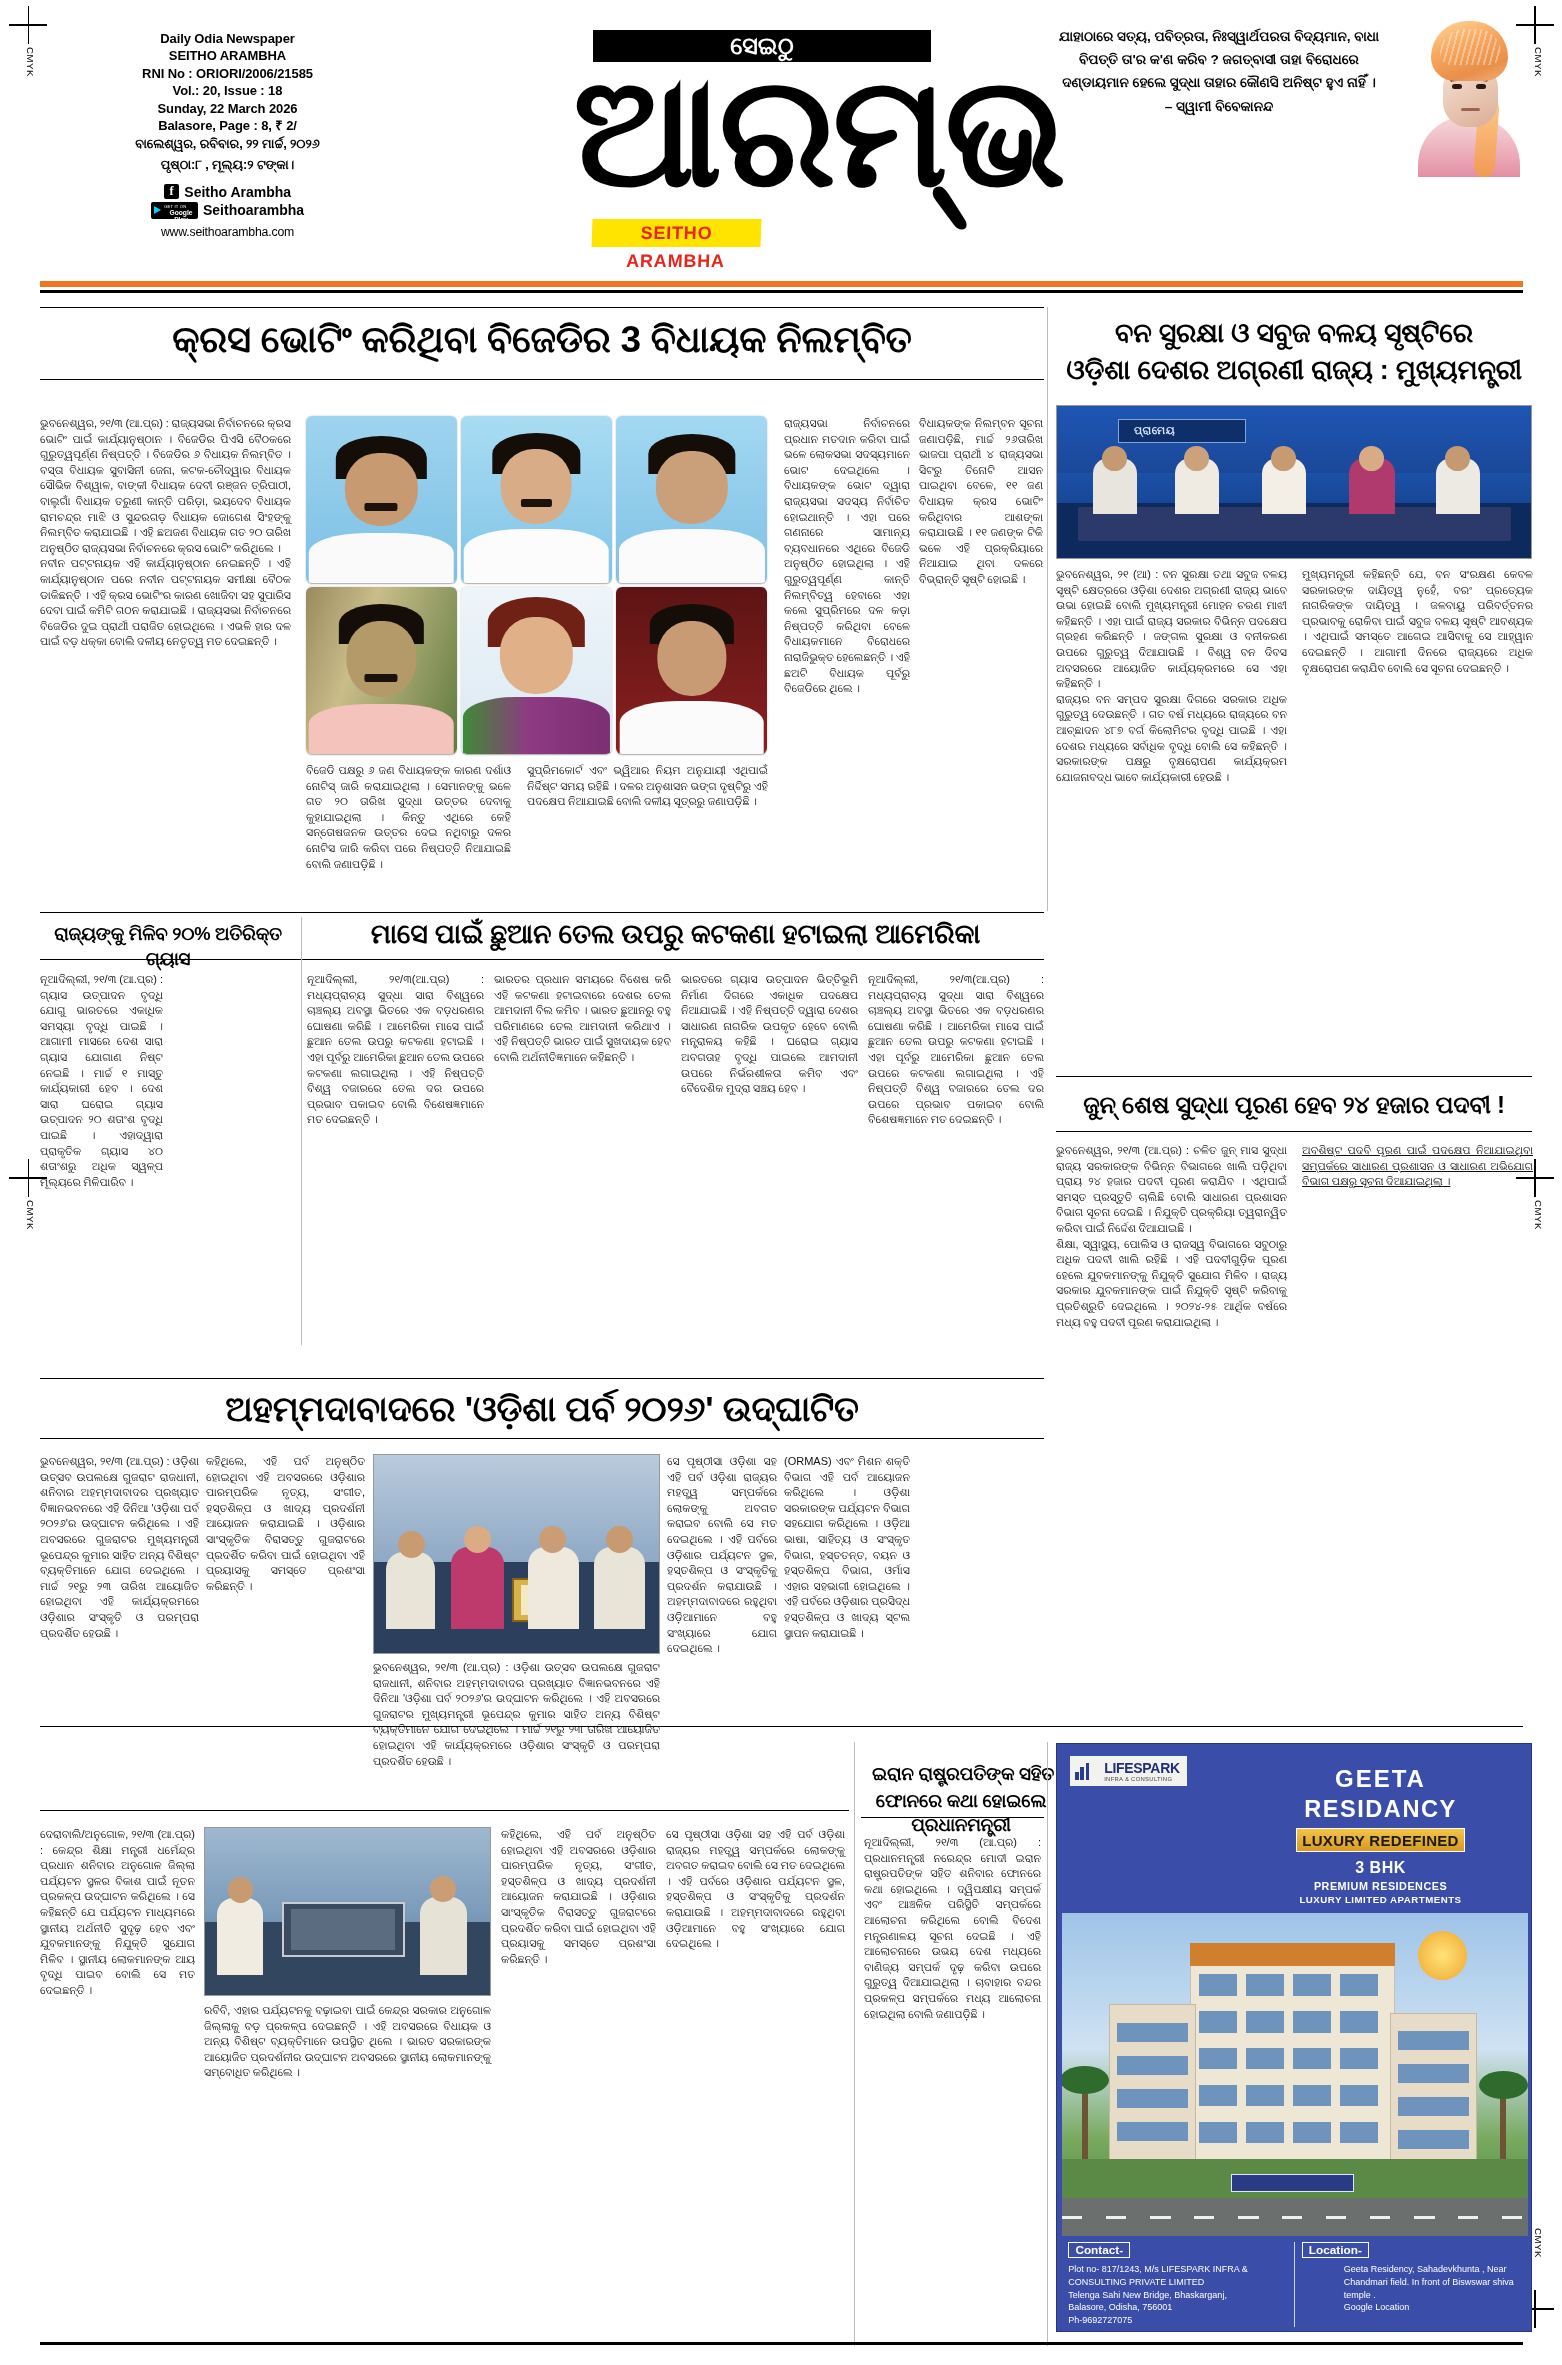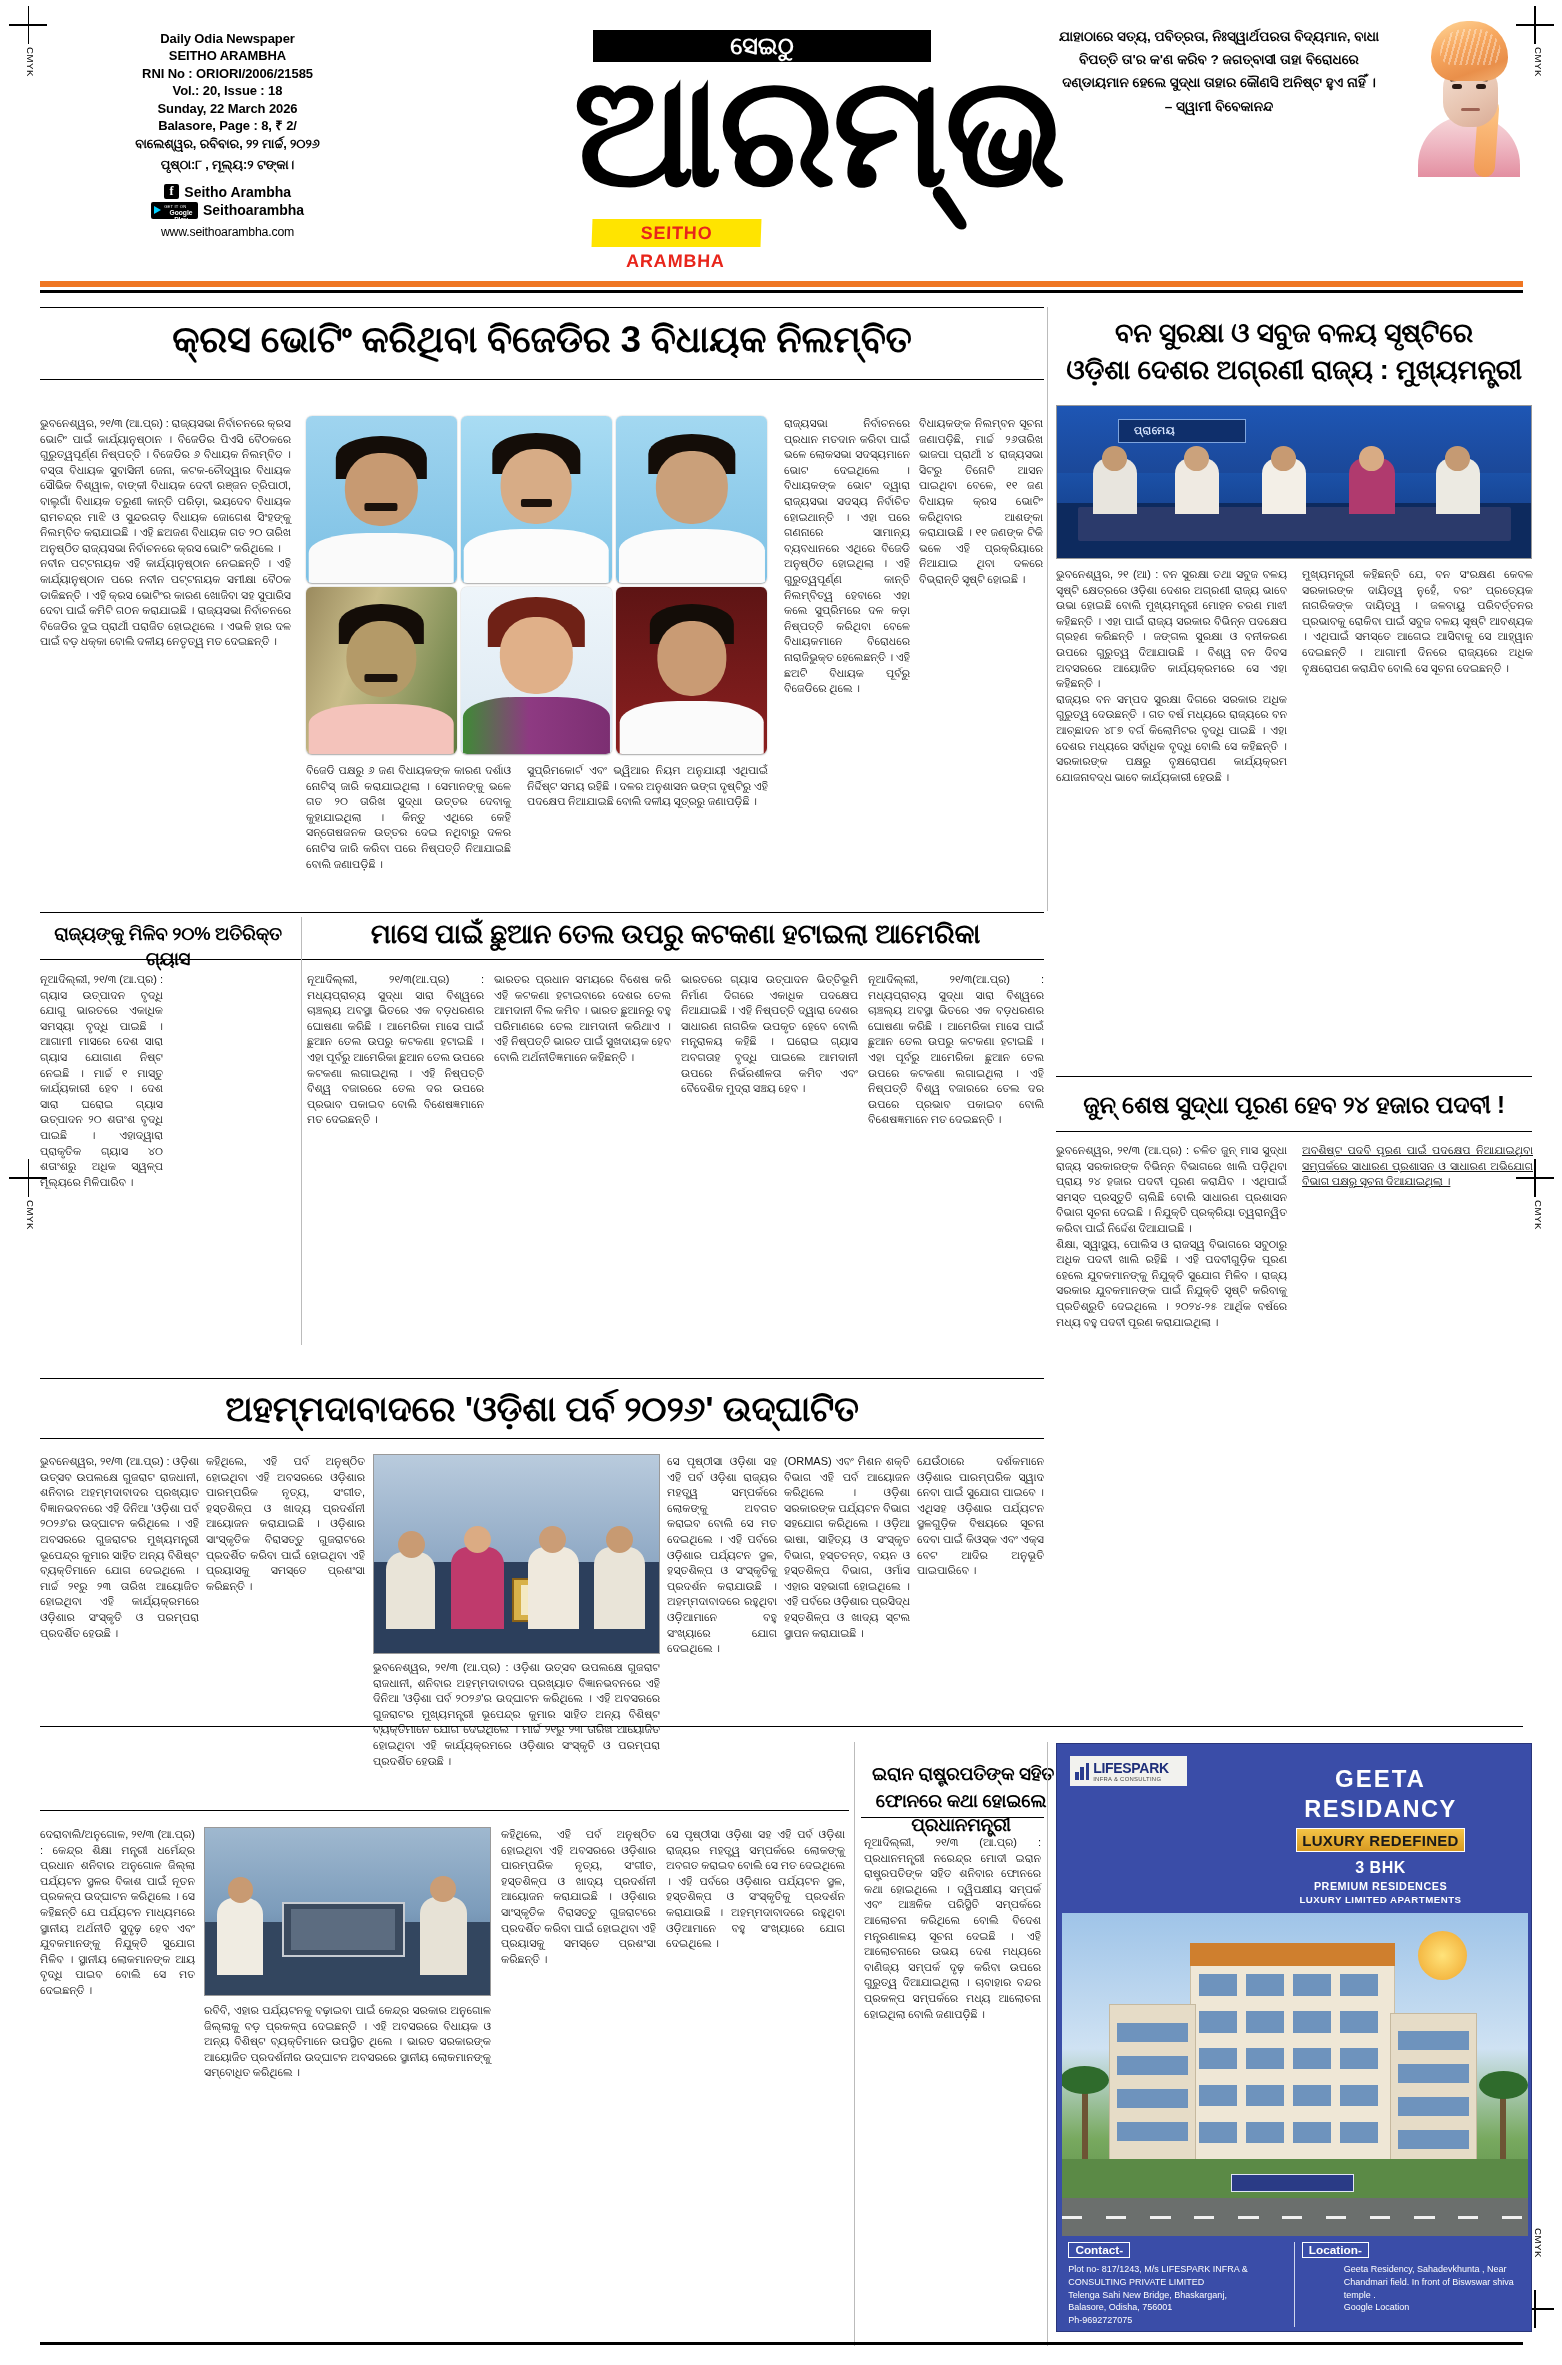--- a/index.html
+++ b/index.html
@@ -113,21 +113,21 @@
   .hair { position:absolute; left:50%; transform:translateX(-50%); background:#140d08; }
   .face { position:absolute; left:50%; transform:translateX(-50%); border-radius:46% 46% 48% 48%; }
   .shirt { position:absolute; left:50%; transform:translateX(-50%); bottom:0; }
   .mous { position:absolute; left:50%; transform:translateX(-50%); background:#1b120c; border-radius:2px; }
 
   
   .eventphoto { position:absolute; overflow:hidden; border:0.5px solid #999; }
 
   
   .ad { position:absolute; background:#3a4da8; border:1px solid #29357a; }
-  .ad-logo { position:absolute; background:#f2f2ee; display:flex; align-items:center; gap:4px;
+  .ad-logo { position:absolute; background:#f2f2ee; display:flex; align-items:center; gap:15px;
              padding:3.1px 5.1px; }
   .ad-logo .bars { display:flex; align-items:flex-end; gap:1.5px; height:17.4px; }
   .ad-logo .bars i { display:block; background:#2a3c8f; width:3.6px; }
   .ad-logo .txt { line-height:1.05; }
   .ad-logo .n1 { font-size:14px; font-weight:bold; color:#1f2f7a; letter-spacing:-0.3px;}
   .ad-logo .n2 { font-size:5.9px; color:#444; letter-spacing:0.3px; }
   .ad .brand { position:absolute; width:100%; text-align:center; color:#fff;
                font-weight:bold; font-family:"Liberation Sans",sans-serif; }
   .ad .brand .g1 { font-size:24px; letter-spacing:2px; line-height:34px; }
   .ad .brand .g2 { font-size:23.6px; letter-spacing:1.5px; line-height:27px; }
@@ -398,23 +398,20 @@
   </div>
   <div class="col body odia" style="left:206px;top:1454px;width:159px;">
     <p>କହିଥିଲେ, ଏହି ପର୍ବ ଅନୁଷ୍ଠିତ ହୋଇଥିବା ଏହି ଅବସରରେ ଓଡ଼ିଶାର ପାରମ୍ପରିକ ନୃତ୍ୟ, ସଂଗୀତ, ହସ୍ତଶିଳ୍ପ ଓ ଖାଦ୍ୟ ପ୍ରଦର୍ଶନୀ ଆୟୋଜନ କରାଯାଇଛି । ଓଡ଼ିଶାର ସାଂସ୍କୃତିକ ବିରାସତ୍ତୁ ଗୁଜରାଟରେ ପ୍ରଦର୍ଶିତ କରିବା ପାଇଁ ହୋଇଥିବା ଏହି ପ୍ରୟାସକୁ ସମସ୍ତେ ପ୍ରଶଂସା କରିଛନ୍ତି ।</p>
   </div>
   <div class="col body odia" style="left:667px;top:1454px;width:110px;">
     <p>ସେ ପୃଷ୍ଠୀସା ଓଡ଼ିଶା ସହ ଏହି ପର୍ବ ଓଡ଼ିଶା ରାଜ୍ୟର ମହତ୍ତ୍ୱ ସମ୍ପର୍କରେ ଲୋକଙ୍କୁ ଅବଗତ କରାଇବ ବୋଲି ସେ ମତ ଦେଇଥିଲେ । ଏହି ପର୍ବରେ ଓଡ଼ିଶାର ପର୍ଯ୍ୟଟନ ସ୍ଥଳ, ହସ୍ତଶିଳ୍ପ ଓ ସଂସ୍କୃତିକୁ ପ୍ରଦର୍ଶନ କରାଯାଉଛି । ଅହମ୍ମଦାବାଦରେ ରହୁଥିବା ଓଡ଼ିଆମାନେ ବହୁ ସଂଖ୍ୟାରେ ଯୋଗ ଦେଇଥିଲେ ।</p>
   </div>
   <div class="col body odia" style="left:784px;top:1454px;width:126px;">
     <p>(ORMAS) ଏବଂ ମିଶନ ଶକ୍ତି ବିଭାଗ ଏହି ପର୍ବ ଆୟୋଜନ କରିଥିଲେ । ଓଡ଼ିଶା ସରକାରଙ୍କ ପର୍ଯ୍ୟଟନ ବିଭାଗ ସହଯୋଗ କରିଥିଲେ । ଓଡ଼ିଆ ଭାଷା, ସାହିତ୍ୟ ଓ ସଂସ୍କୃତ ବିଭାଗ, ହସ୍ତତନ୍ତ, ବୟନ ଓ ହସ୍ତଶିଳ୍ପ ବିଭାଗ, ଓର୍ମାସ ଏହାର ସହଭାଗୀ ହୋଇଥିଲେ । ଏହି ପର୍ବରେ ଓଡ଼ିଶାର ପ୍ରସିଦ୍ଧ ହସ୍ତଶିଳ୍ପ ଓ ଖାଦ୍ୟ ସ୍ଟଲ ସ୍ଥାପନ କରାଯାଇଛି ।</p>
   </div>
-  <div class="col body odia" style="left:917px;top:1454px;width:127px;">
-    <p>ଯେଉଁଠାରେ ଦର୍ଶକମାନେ ଓଡ଼ିଶାର ପାରମ୍ପରିକ ସ୍ୱାଦ ନେବା ପାଇଁ ସୁଯୋଗ ପାଇବେ । ଏଥିସହ ଓଡ଼ିଶାର ପର୍ଯ୍ୟଟନ ସ୍ଥଳଗୁଡ଼ିକ ବିଷୟରେ ସୂଚନା ଦେବା ପାଇଁ କିଓସ୍‌କ ଏବଂ ଏକ୍‌ସ ବେଟ ଆଦିର ଅନୁଭୂତି ପାଇପାରିବେ ।</p>
-  </div>
   <div class="col body odia" style="left:373px;top:1660px;width:287px;">
     <p>ଭୁବନେଶ୍ୱର, ୨୧/୩ (ଆ.ପ୍ର) : ଓଡ଼ିଶା ଉତ୍ସବ ଉପଲକ୍ଷେ ଗୁଜରାଟ ରାଜଧାନୀ, ଶନିବାର ଅହମ୍ମଦାବାଦର ପ୍ରଖ୍ୟାତ ବିଜ୍ଞାନଭବନରେ ଏହି ଦିନିଆ 'ଓଡ଼ିଶା ପର୍ବ ୨୦୨୬'ର ଉଦ୍‌ଘାଟନ କରିଥିଲେ । ଏହି ଅବସରରେ ଗୁଜରାଟର ମୁଖ୍ୟମନ୍ତ୍ରୀ ଭୂପେନ୍ଦ୍ର କୁମାର ସାହିତ ଅନ୍ୟ ବିଶିଷ୍ଟ ବ୍ୟକ୍ତିମାନେ ଯୋଗ ଦେଇଥିଲେ । ମାର୍ଚ୍ଚ ୨୧ରୁ ୨୩ ତାରିଖ ଆୟୋଜିତ ହୋଇଥିବା ଏହି କାର୍ଯ୍ୟକ୍ରମରେ ଓଡ଼ିଶାର ସଂସ୍କୃତି ଓ ପରମ୍ପରା ପ୍ରଦର୍ଶିତ ହେଉଛି ।</p>
   </div>
 
   <div class="hline" style="left:40px;top:1726px;width:1483px;"></div>
 
   <div class="hline" style="left:40px;top:1810px;width:809px;"></div>
 
   <div class="col hl odia" style="left:871px;top:1762px;width:184px;font-size:18.4px;line-height:23.6px;">ଇରାନ ରାଷ୍ଟ୍ରପତିଙ୍କ ସହିତ</div>
   <div class="col hl odia" style="left:861px;top:1789px;width:200px;font-size:18.4px;line-height:23.6px;">ଫୋନରେ କଥା ହୋଇଲେ ପ୍ରଧାନମନ୍ତ୍ରୀ</div>

